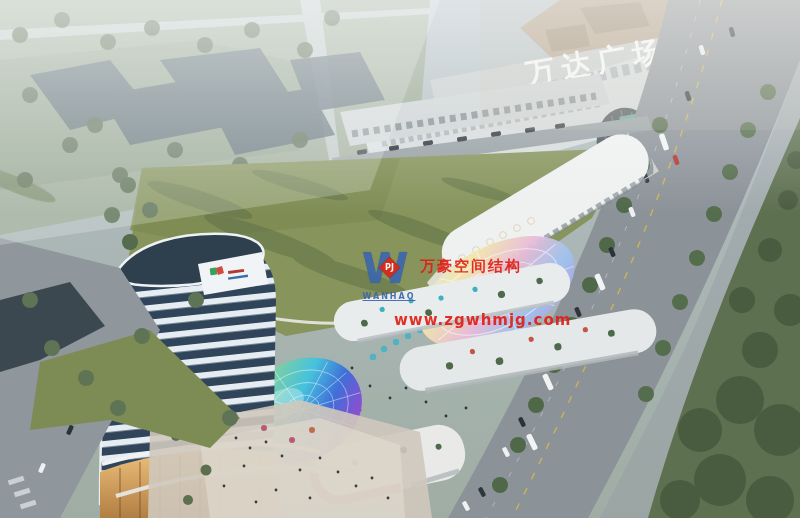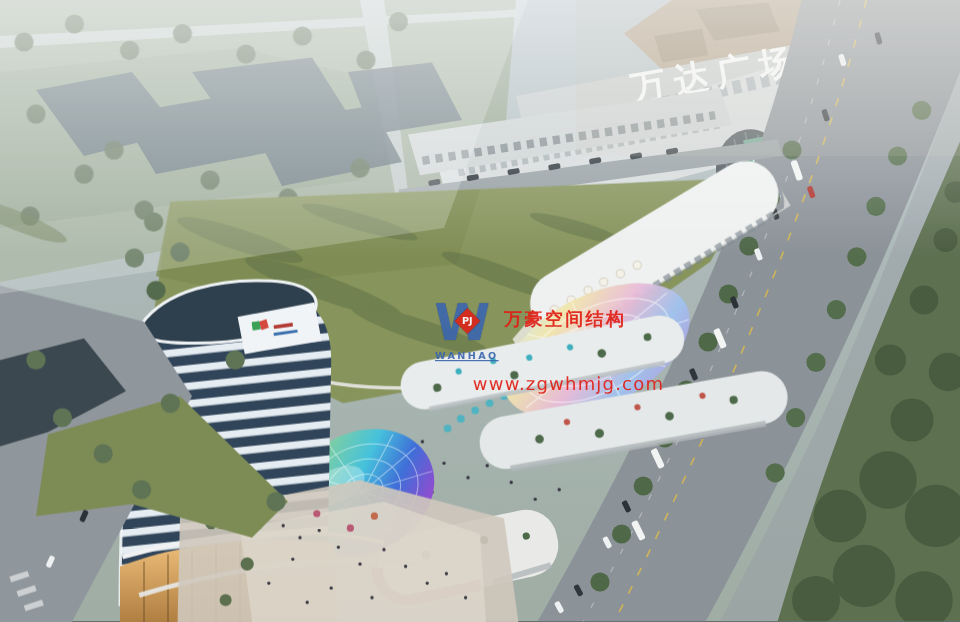--- a/index.html
+++ b/index.html
@@ -12,21 +12,21 @@
   .wm-w{position:absolute;left:4px;top:-4px;font-size:42px;font-weight:bold;color:#3b66ad;
         letter-spacing:-2px;line-height:1;text-shadow:0 0 1px rgba(30,60,120,.6);}
   .wm-diamond{position:absolute;left:24px;top:8px;width:15px;height:15px;background:#d8241a;
         transform:rotate(45deg);display:flex;align-items:center;justify-content:center;
         box-shadow:0 0 1px rgba(120,0,0,.8);}
   .wm-diamond span{transform:rotate(-45deg);color:#fff;font-size:8px;font-weight:bold;}
   .wm-brand{position:absolute;left:0px;top:40px;width:62px;text-align:center;color:#3b66ad;
         font-size:8px;font-weight:bold;letter-spacing:2px;text-decoration:underline;}
   .wm-text{display:flex;flex-direction:column;justify-content:flex-start;padding-top:4px;gap:32px;}
   .wm-line1{color:#e01f15;font-weight:bold;font-size:15px;letter-spacing:2px;line-height:1.4;}
-  .wm-line2{color:#e01f15;font-weight:normal;font-size:15px;letter-spacing:1px;line-height:1.5;
+  .wm-line2{color:#e01f15;font-weight:bold;font-size:15px;letter-spacing:1px;line-height:1.5;
         margin-left:-26px;text-align:right;}
 </style>
 </head>
 <body>
 
 <div class="stage">
 <svg width="800" height="518" viewBox="0 0 800 518">
   <defs>
     <linearGradient id="bg" x1="0" y1="0" x2="0" y2="1">
       <stop offset="0" stop-color="#b7c3c9"></stop>

